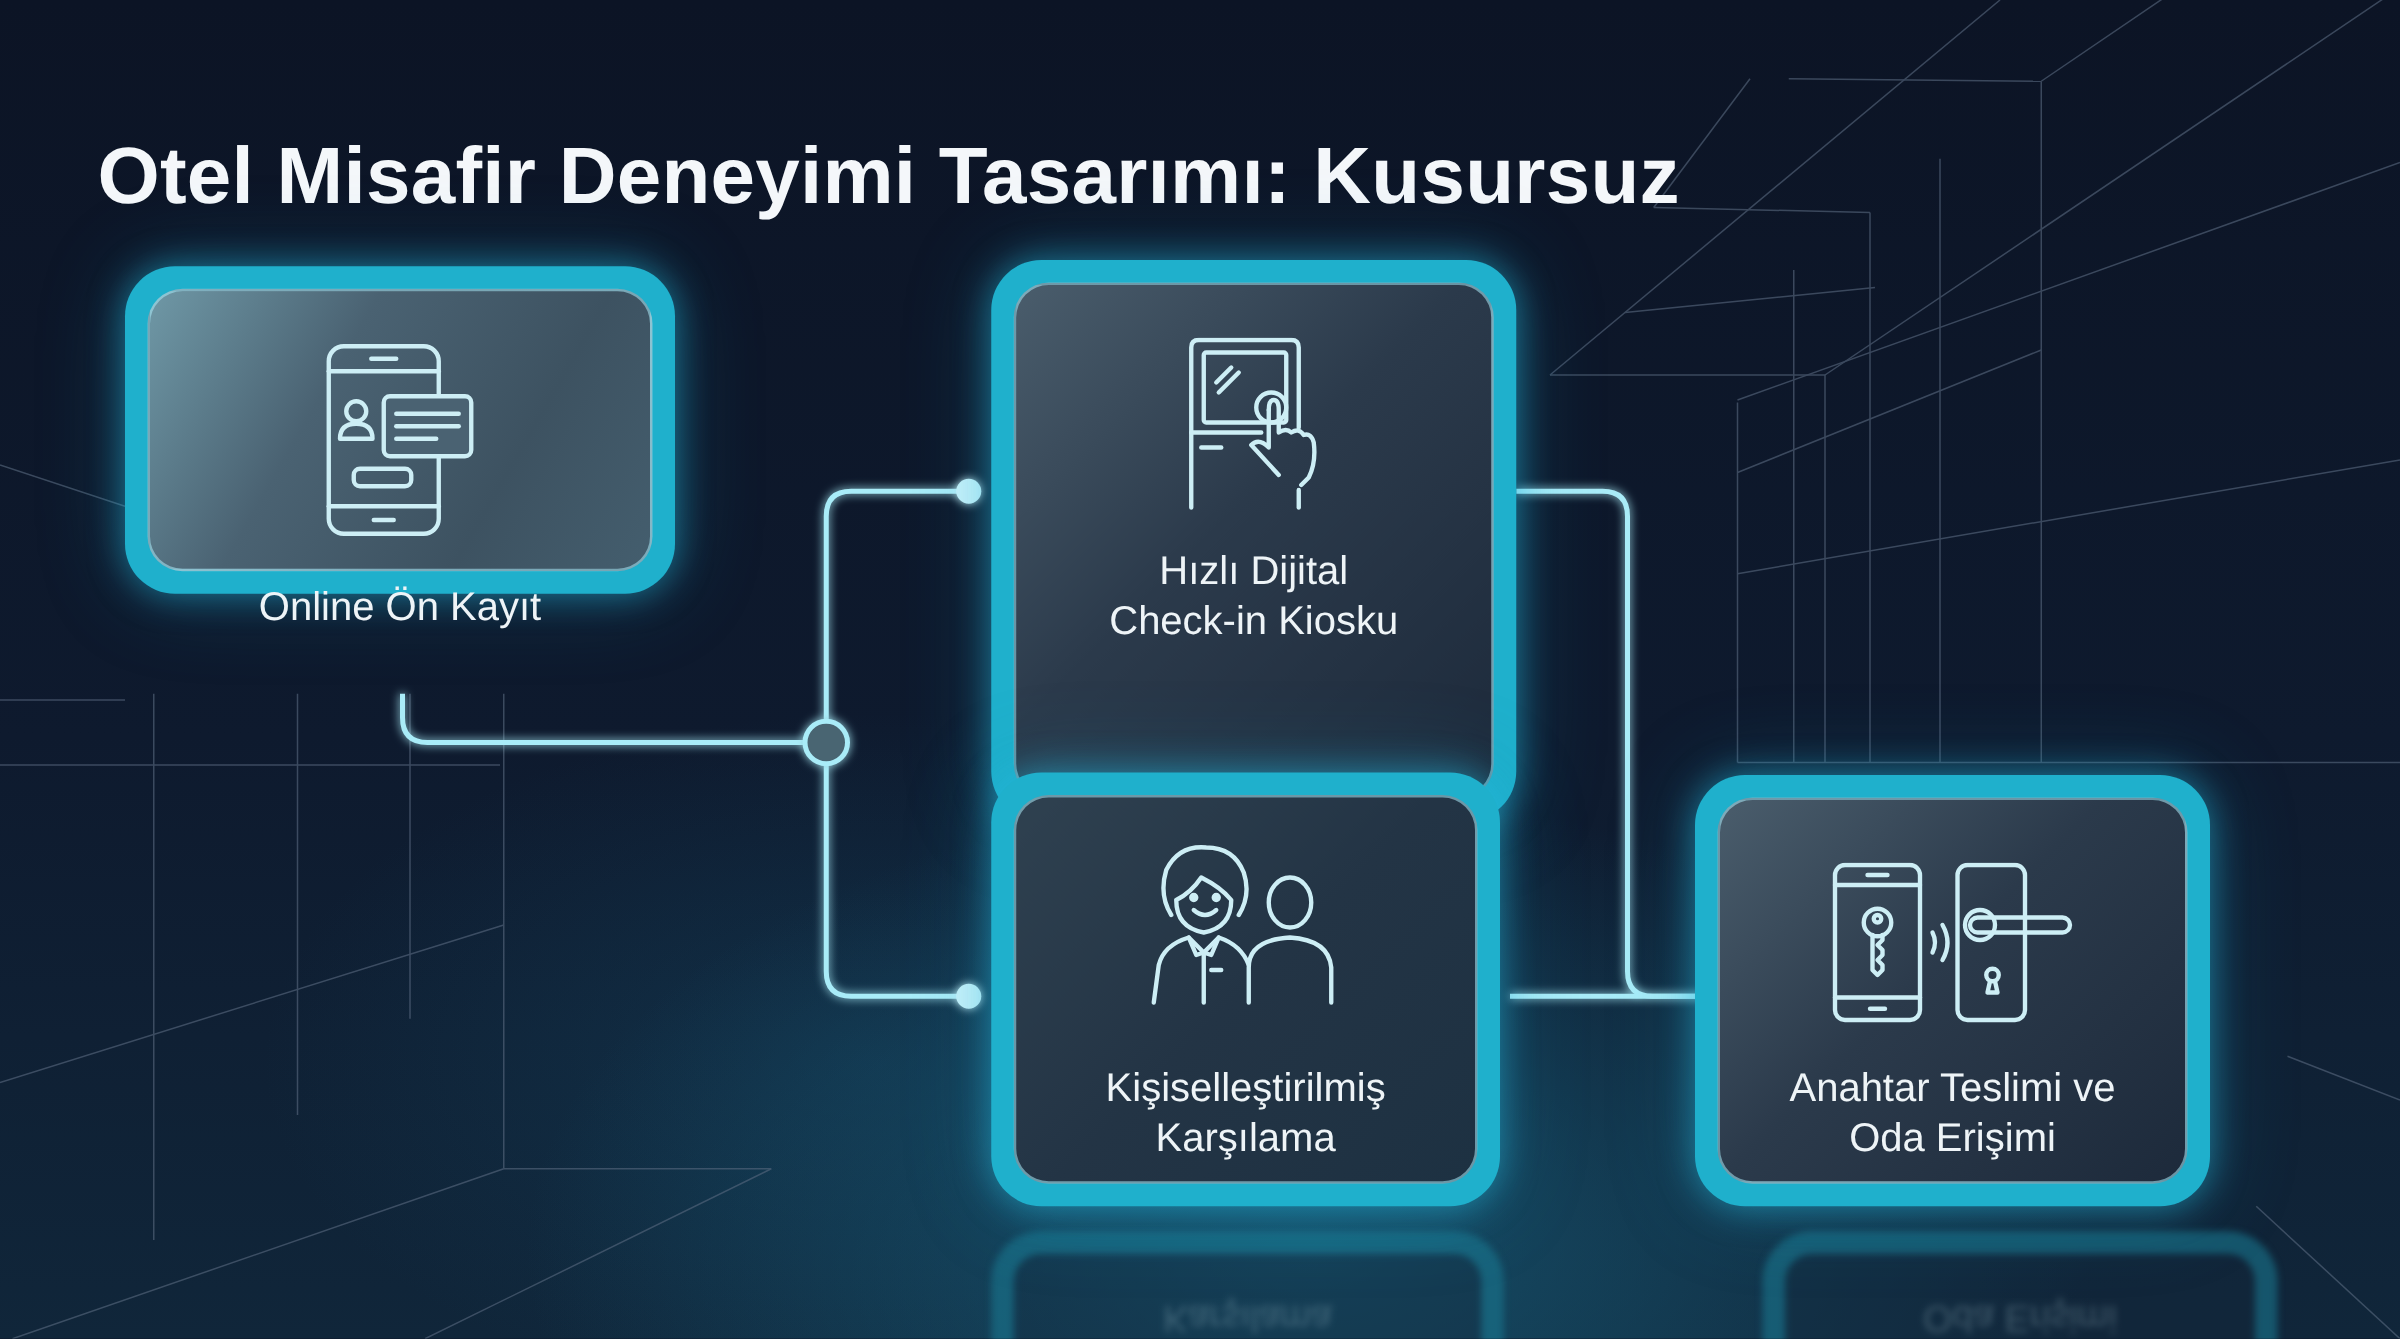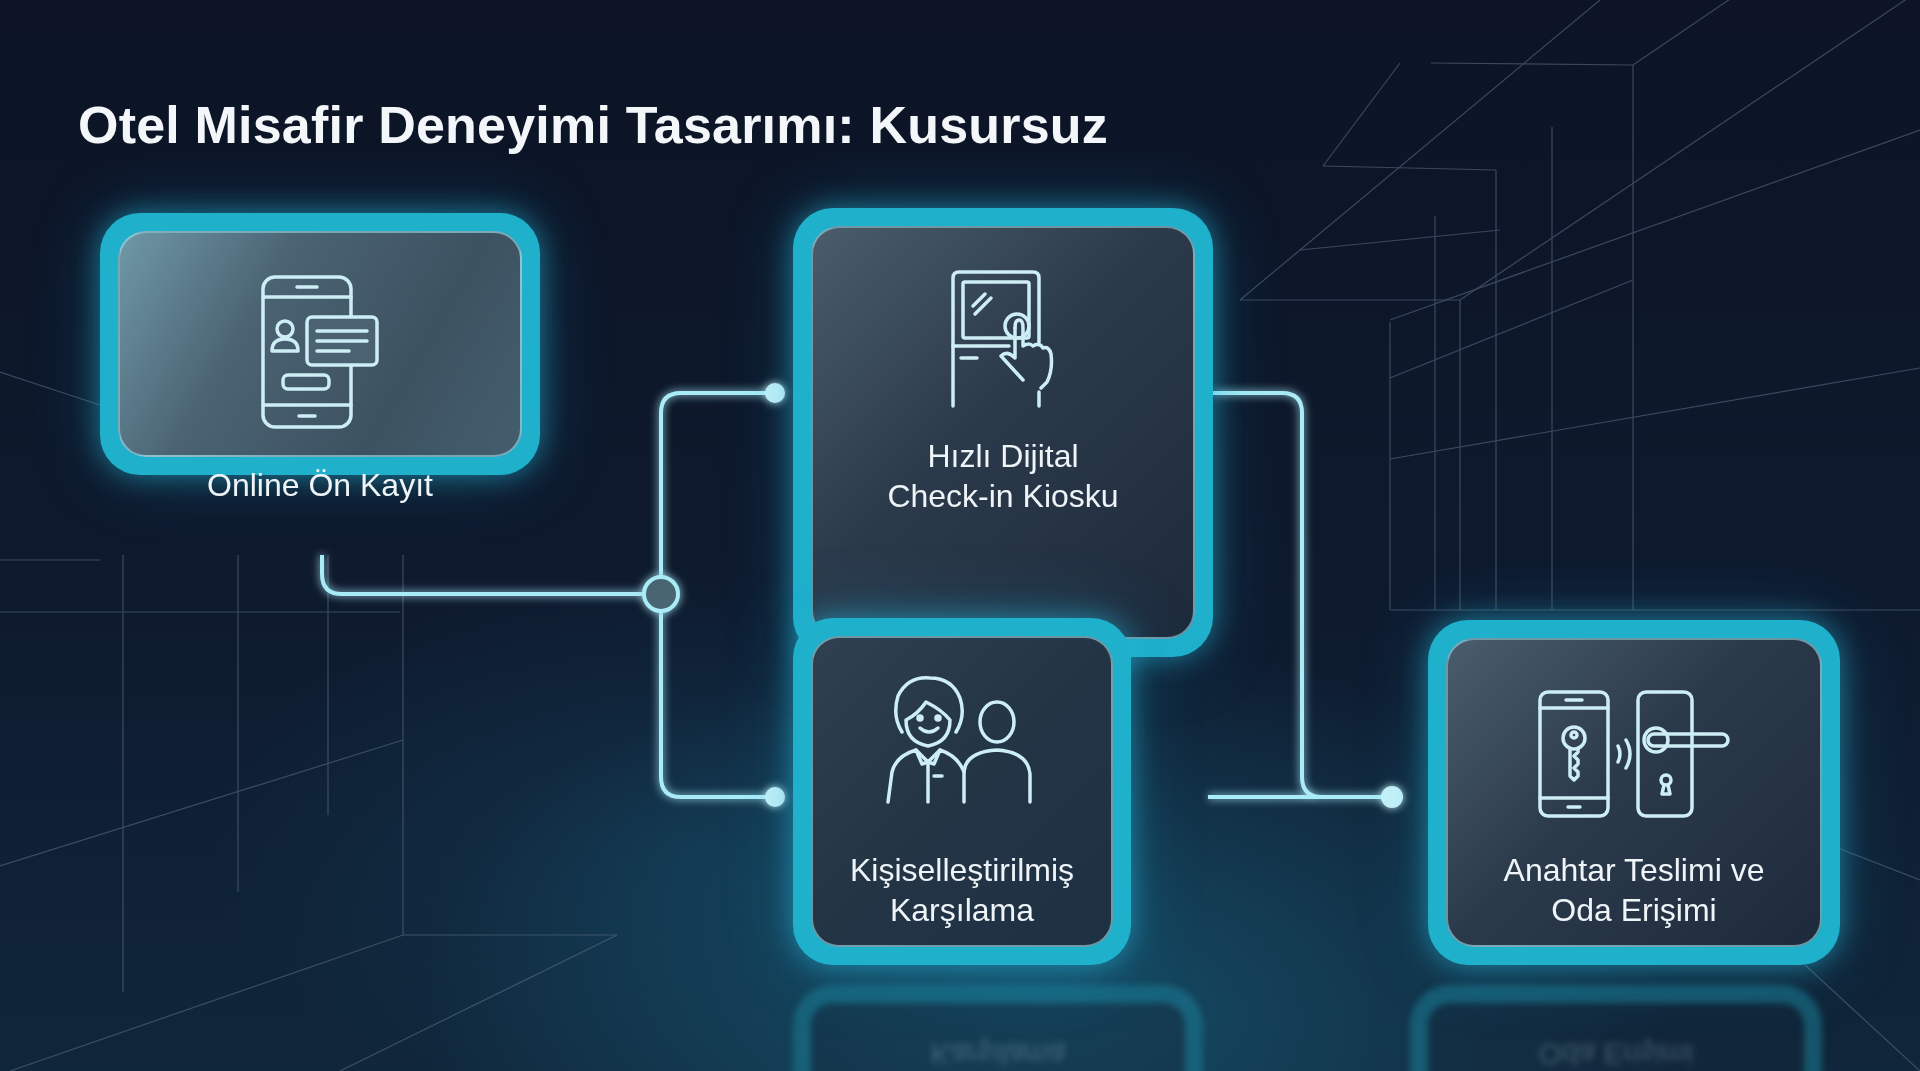--- a/index.html
+++ b/index.html
@@ -11,21 +11,21 @@
     .bg {
       position: absolute; inset: 0;
       background:
         radial-gradient(ellipse 900px 520px at 1050px 1000px, rgba(26,110,140,0.55), rgba(13,22,40,0) 70%),
         radial-gradient(ellipse 700px 400px at 700px 850px, rgba(22,80,110,0.35), rgba(13,22,40,0) 70%),
         linear-gradient(180deg, #0c1425 0%, #0e1a2e 55%, #10263a 100%);
     }
     svg.layer { position: absolute; left: 0; top: 0; }
     .title {
       position: absolute; left: 78px; top: 60px;
-      font-size: 52px; font-weight: bold; color: #f4f7fa;
+      font-size: 64px; font-weight: bold; color: #f4f7fa;
       letter-spacing: 0.2px; white-space: nowrap;
     }
     .card {
       position: absolute; box-sizing: border-box;
       border-radius: 40px;
       background: #1fb0cc;
       box-shadow: 0 0 28px rgba(40,190,225,0.55), 0 0 70px rgba(30,160,200,0.25);
     }
     .card-inner {
       position: absolute; left: 18px; top: 18px; right: 18px; bottom: 18px;
@@ -171,21 +171,21 @@
         <line x1="96" y1="122" x2="96" y2="136"></line>
       </svg>
     </div>
     <div class="label" style="top:208px;">
       <div>Hızlı Dijital</div>
       <div>Check-in Kiosku</div>
     </div>
   </div>
 </div>
 
-<div class="card c3" style="left:793px; top:618px; width:338px; height:347px;">
+<div class="card c3" style="left:793px; top:618px; width:407px; height:347px;">
   <div class="card-inner">
     <div class="icon-wrap" style="margin-top:38px;">
       <svg width="160" height="130" viewBox="0 0 160 130" fill="none" stroke="#cdeef5" stroke-width="3.5" stroke-linecap="round" stroke-linejoin="round">
         <path d="M20 56 Q10 40 16 20 Q26 0 48 2 Q70 2 78 22 Q84 40 74 56"></path>
         <path d="M24 44 Q24 66 46 70 Q68 66 68 44 Q60 34 44 26 Q36 38 24 44"></path>
         <circle cx="38" cy="42" r="2" fill="#cdeef5"></circle>
         <circle cx="56" cy="42" r="2" fill="#cdeef5"></circle>
         <path d="M38 52 Q47 60 56 52"></path>
         <path d="M6 126 L10 96 Q14 80 34 74 L46 86 L58 74 Q76 80 82 96"></path>
         <path d="M34 74 L40 88 L46 86 L52 88 L58 74"></path>
@@ -195,21 +195,21 @@
         <path d="M82 126 V98 Q82 76 115 74 Q146 76 148 98 V126"></path>
       </svg>
     </div>
     <div class="label" style="top:212px;">
       <div>Kişiselleştirilmiş</div>
       <div>Karşılama</div>
     </div>
   </div>
 </div>
 
-<div class="card c4" style="left:1428px; top:620px; width:412px; height:345px;">
+<div class="card c4" style="left:1356px; top:620px; width:412px; height:345px;">
   <div class="card-inner">
     <div class="icon-wrap" style="margin-top:50px;">
       <svg width="200" height="130" viewBox="0 0 200 130" fill="none" stroke="#cdeef5" stroke-width="3.5" stroke-linecap="round" stroke-linejoin="round">
         <rect x="6" y="2" width="68" height="124" rx="8"></rect>
         <line x1="6" y1="18" x2="74" y2="18"></line>
         <line x1="6" y1="108" x2="74" y2="108"></line>
         <line x1="32" y1="10" x2="48" y2="10"></line>
         <line x1="34" y1="117" x2="46" y2="117"></line>
         <circle cx="40" cy="48" r="11"></circle>
         <circle cx="40" cy="45" r="3"></circle>

